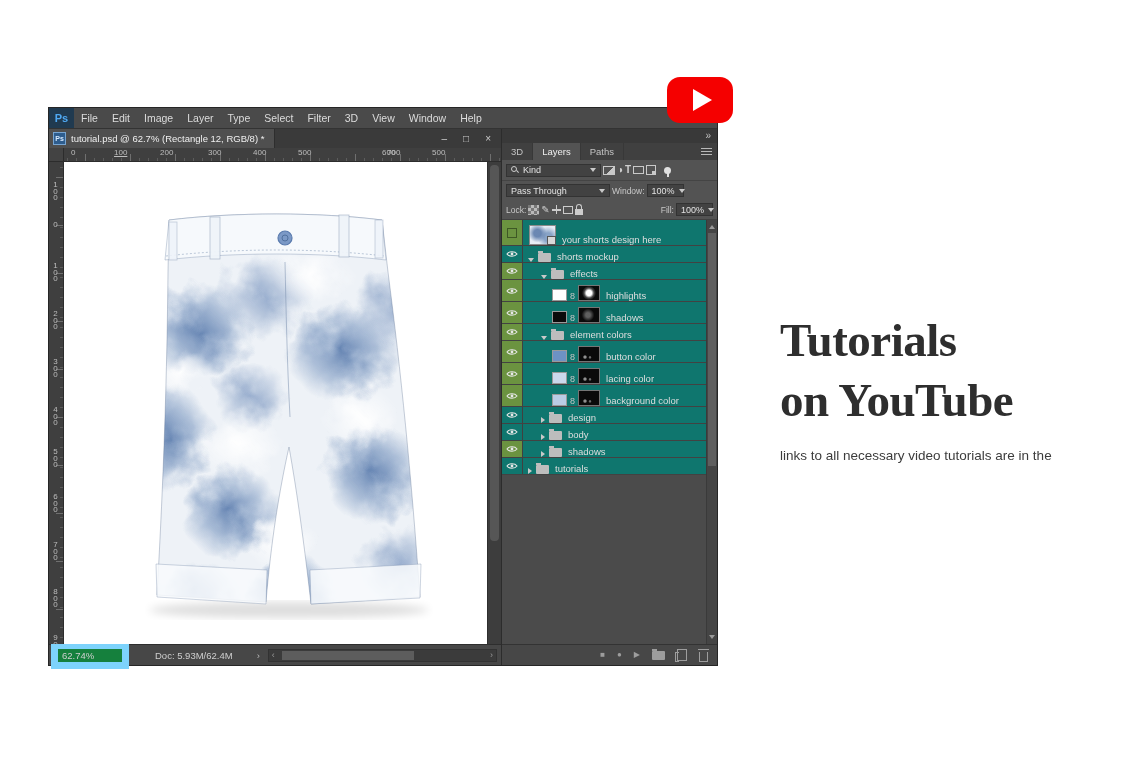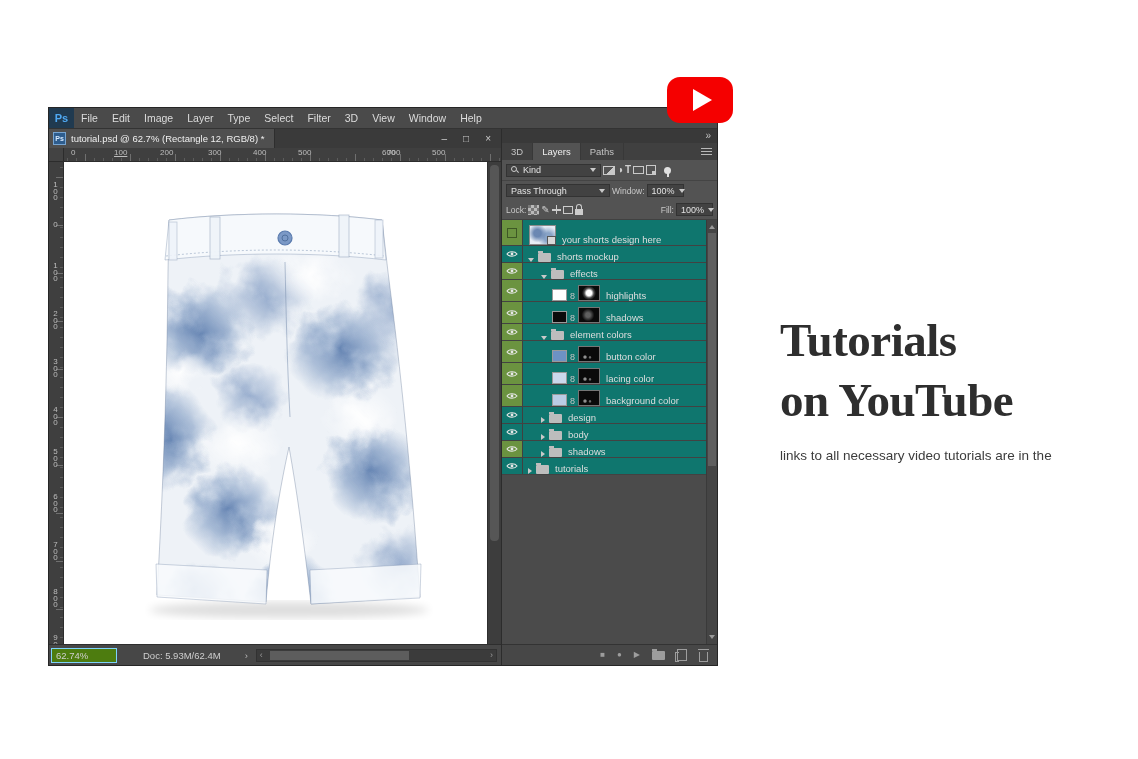--- a/index.html
+++ b/index.html
@@ -45,21 +45,21 @@
     background-position:right 15px,right 5px;background-repeat:no-repeat;}
   .vlabel{position:absolute;left:0;width:13px;text-align:center;font-size:8px;line-height:6.5px;
     color:#bdbdbd;transform:translateY(-50%);}
   .canvas{flex:1;background:#ffffff;position:relative;overflow:hidden;}
   .shorts-svg{position:absolute;left:75px;top:50px;}
   .vscroll{width:13px;background:#3d3d3d;border-left:1px solid #2e2e2e;position:relative;flex:0 0 auto;}
   .vscroll .thumb{position:absolute;left:2px;right:2px;top:3px;height:78%;background:#565656;border-radius:4px;}
 
   .statusbar{height:20px;background:#474747;border-top:1px solid #2e2e2e;display:flex;align-items:center;
     font-size:9.5px;color:#cfcfcf;gap:8px;padding:0 4px 0 2px;flex:0 0 auto;}
-  .zoom-box{width:56px;height:13px;line-height:13px;background:#4d7c0f;border:1px solid #7dd3fc;
+  .zoom-box{width:56px;height:13px;line-height:13px;background:#15803d;border:7px solid #7dd3fc;
     padding:0 4px;flex:0 0 auto;}
   .doc-size{flex:0 0 auto;margin-left:18px;}
   .status-expand{color:#bdbdbd;margin-left:16px;flex:0 0 auto;}
   .hscroll{flex:1;height:13px;background:#3b3b3b;border:1px solid #323232;position:relative;
     display:flex;align-items:center;justify-content:space-between;padding:0 3px;box-sizing:border-box;}
   .hscroll .thumb{position:absolute;left:13px;top:1px;bottom:1px;width:58%;background:#5d5d5d;}
   .hs-arrow{color:#9a9a9a;font-size:9px;line-height:11px;z-index:1;}
 
   
   .panel{width:215px;background:#4f4f4f;display:flex;flex-direction:column;flex:0 0 auto;}

